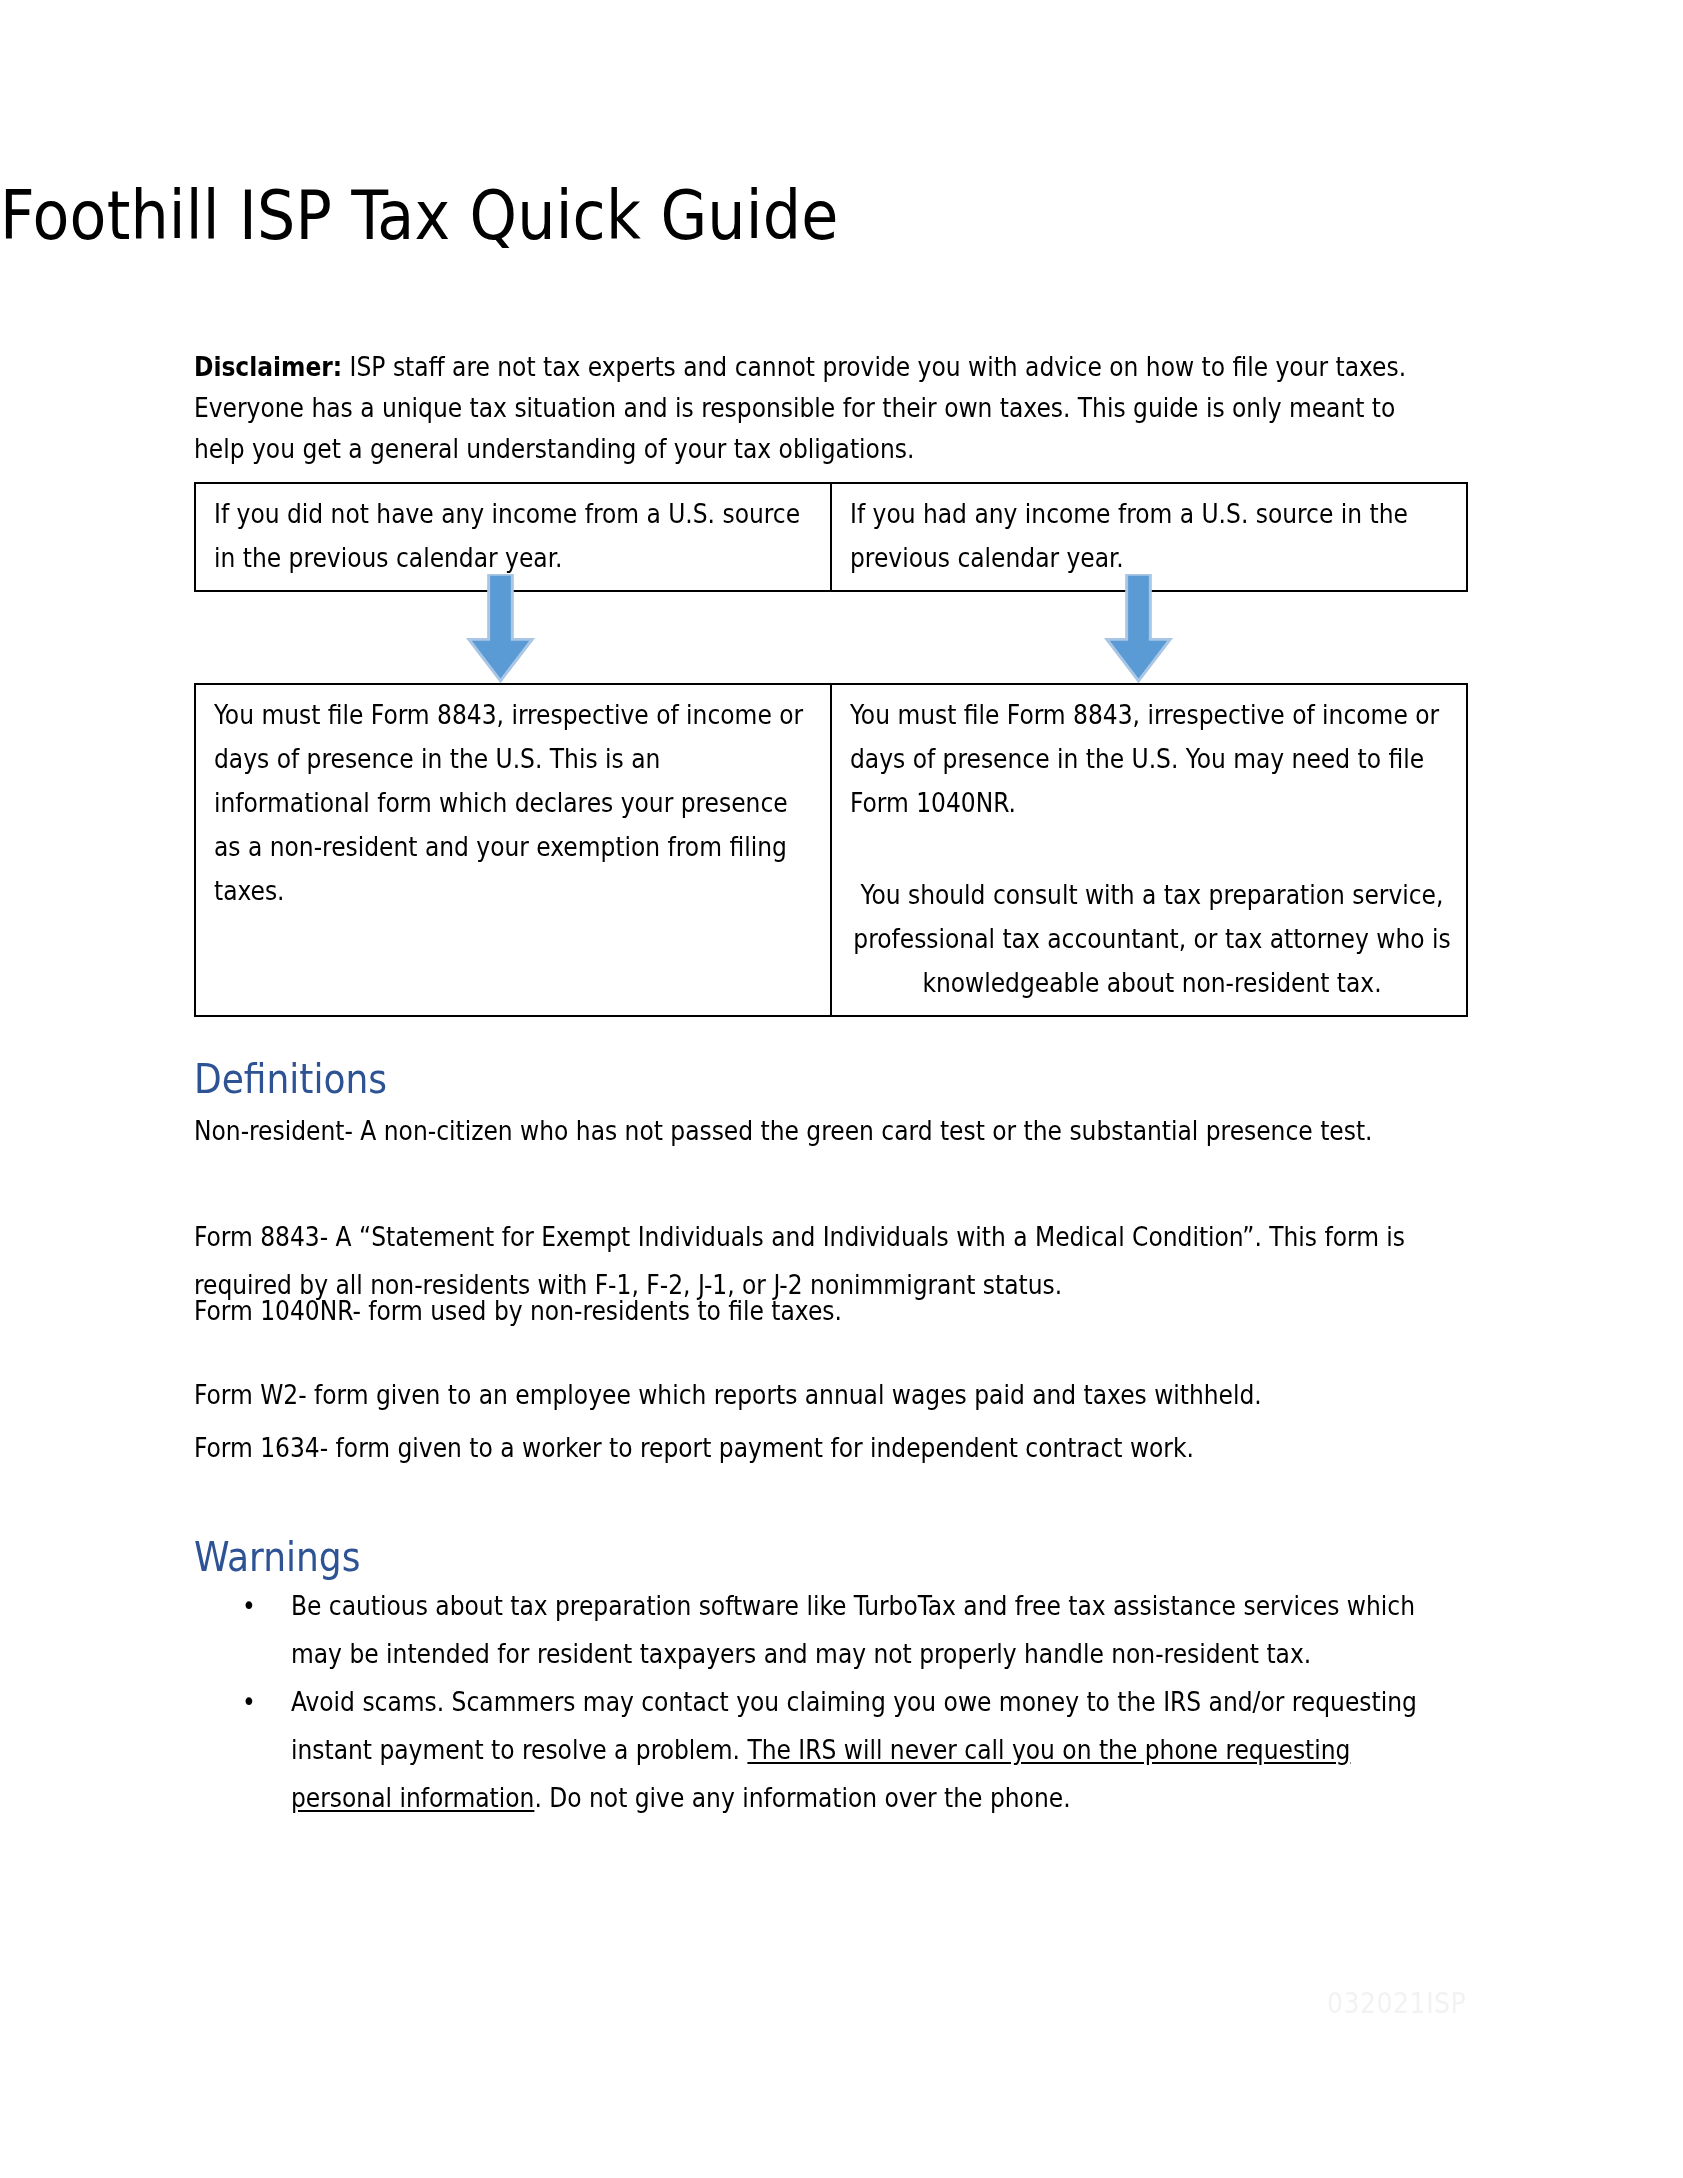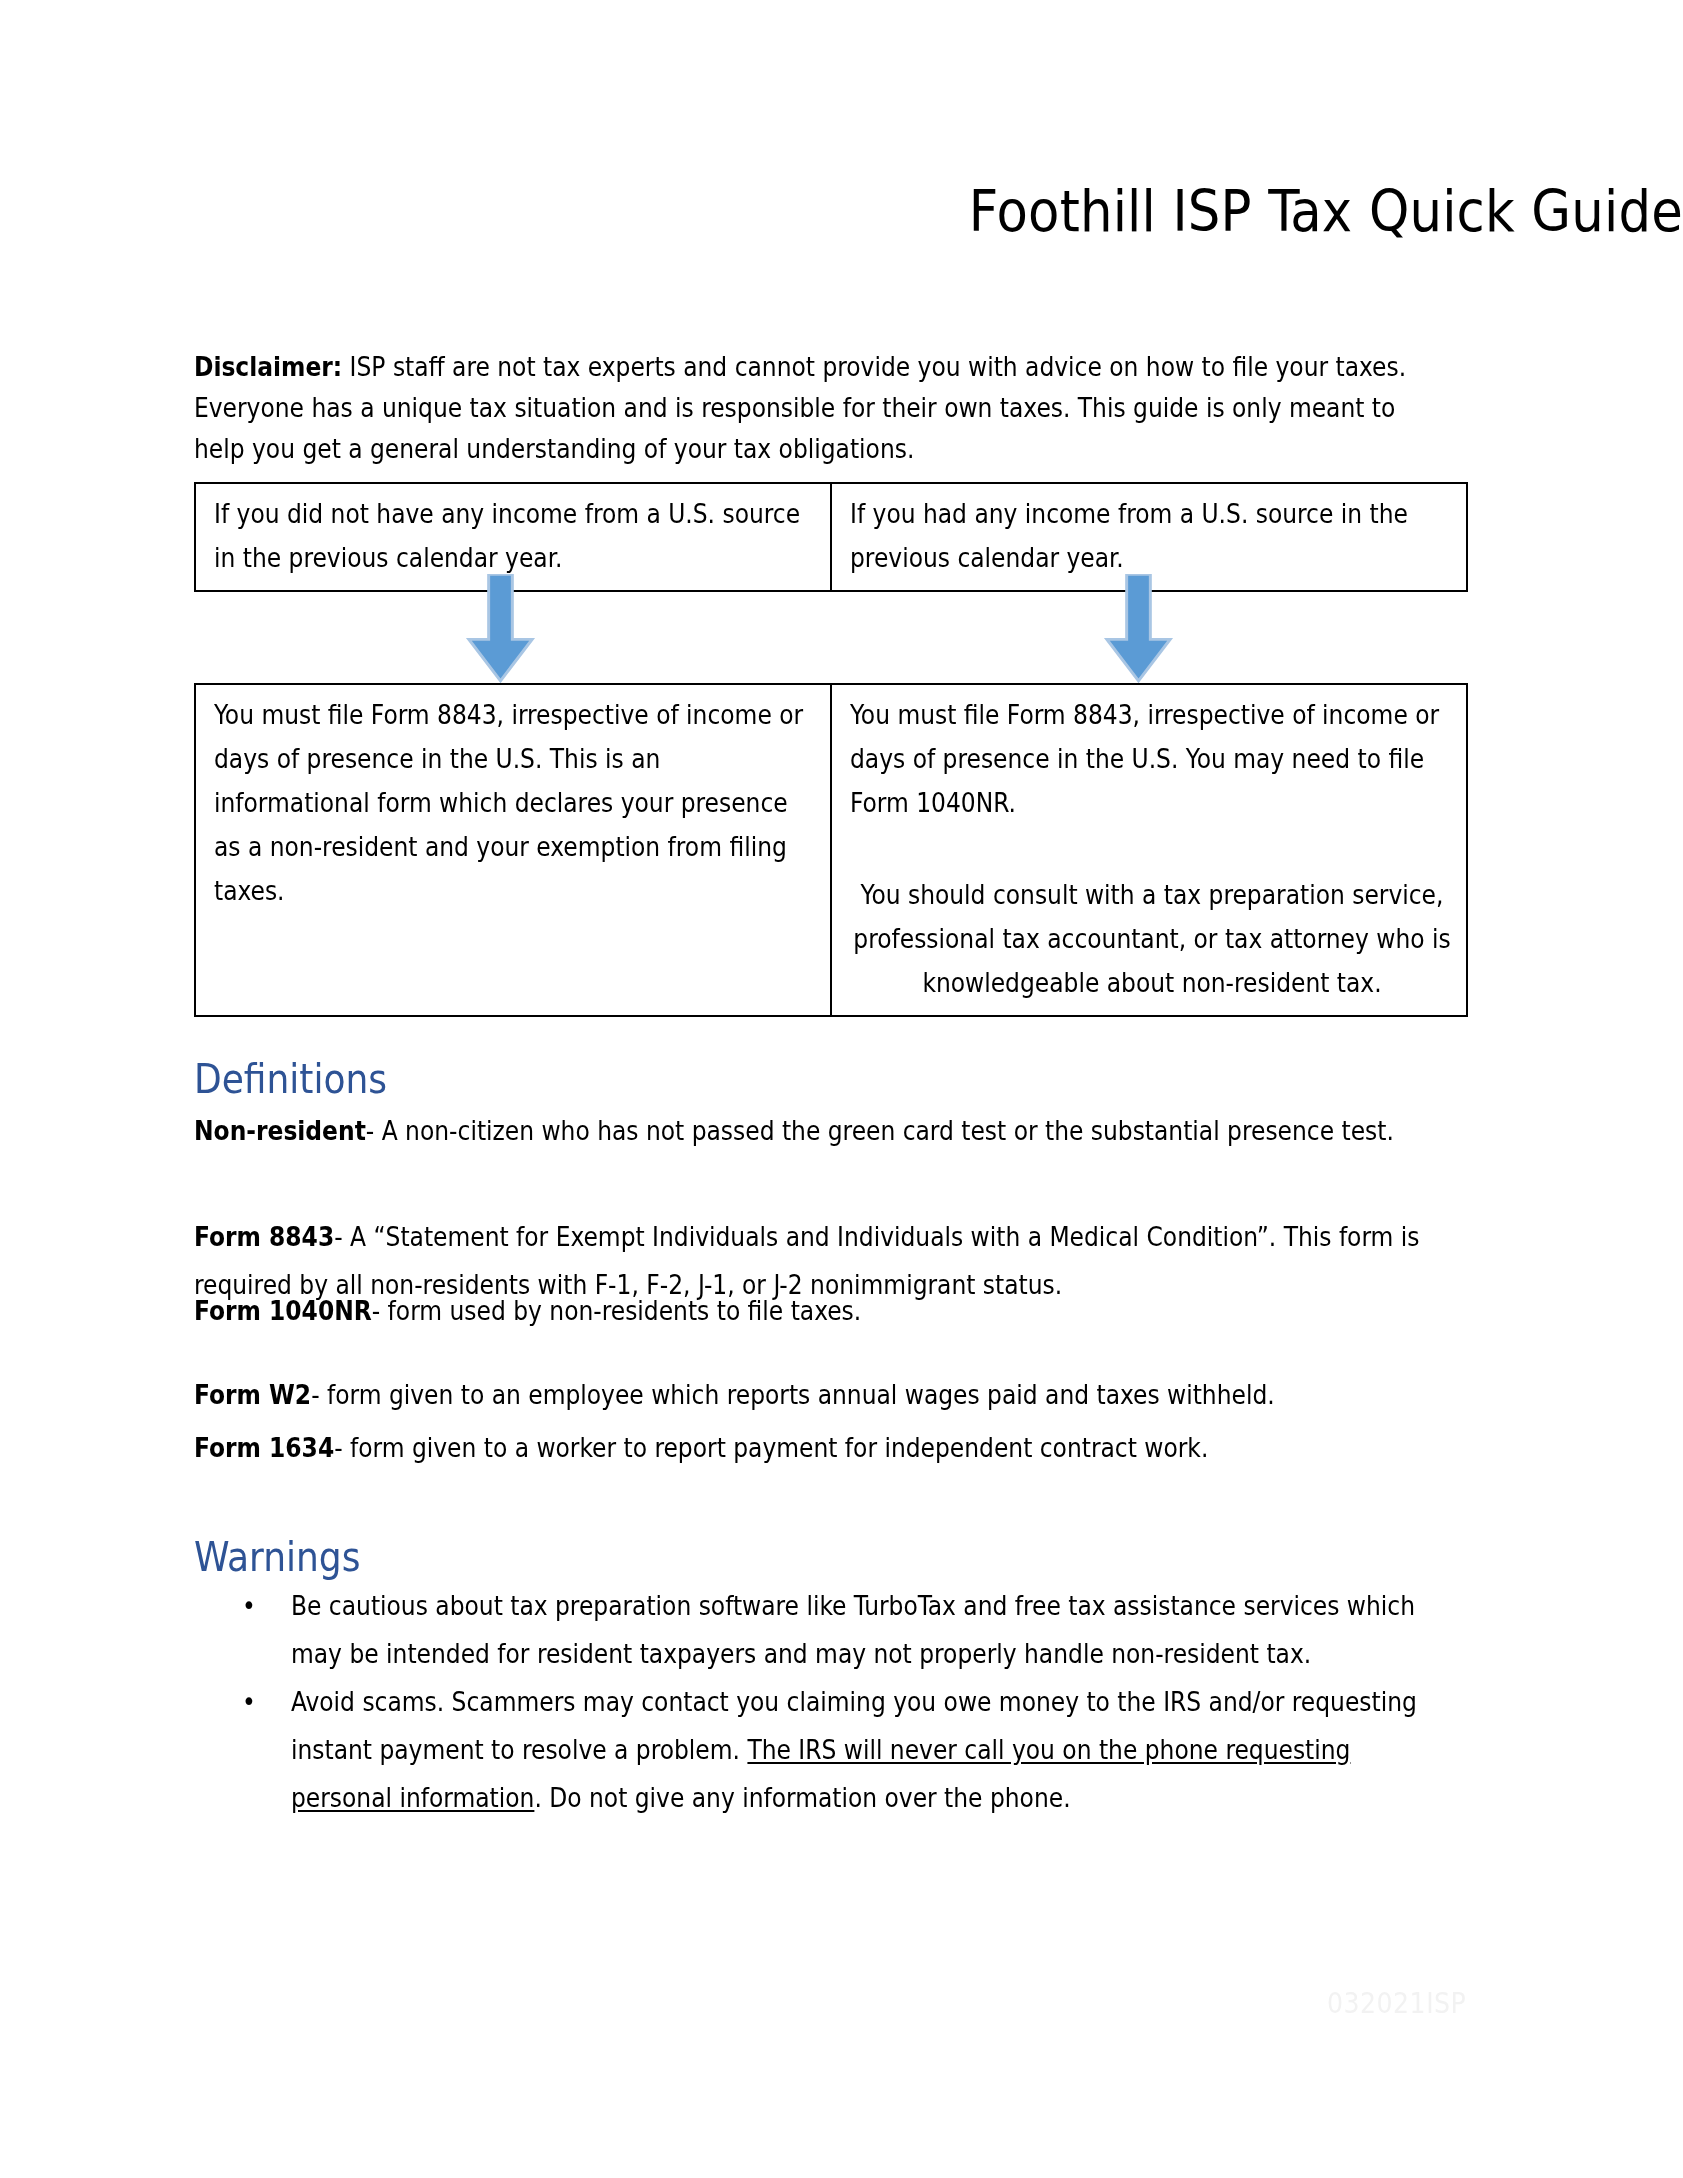--- a/index.html
+++ b/index.html
@@ -21,22 +21,22 @@
     top: 0; left: 0;
     width: 1683px;
     height: 2178px;
     padding: 0;
   }
   .doc-title {
     position: absolute;
     top: 180px;
     left: 0;
     width: 1683px;
-    text-align: right;
-    font-size: 57px;
+    text-align: left;
+    font-size: 67px;
     font-weight: 400;
     letter-spacing: 0.2px;
     line-height: 1.1;
     color: #000;
   }
   .disclaimer {
     position: absolute;
     top: 347px;
     left: 194px;
     width: 1249px;
@@ -92,21 +92,21 @@
   #heading-definitions { top: 1051px; }
   #heading-warnings { top: 1529px; }
 
   .body-para {
     position: absolute;
     left: 194px;
     width: 1257px;
     font-size: 26px;
     line-height: 48px;
   }
-  .body-para b { font-weight: bold; }
+  .body-para b { font-weight: normal; }
 
   #def-nonresident { top: 1107px; }
   #def-8843        { top: 1213px; }
   #def-1040nr      { top: 1287px; }
   #def-w2          { top: 1371px; }
   #def-1099        { top: 1424px; }
 
   
   .warn-list {
     position: absolute;

